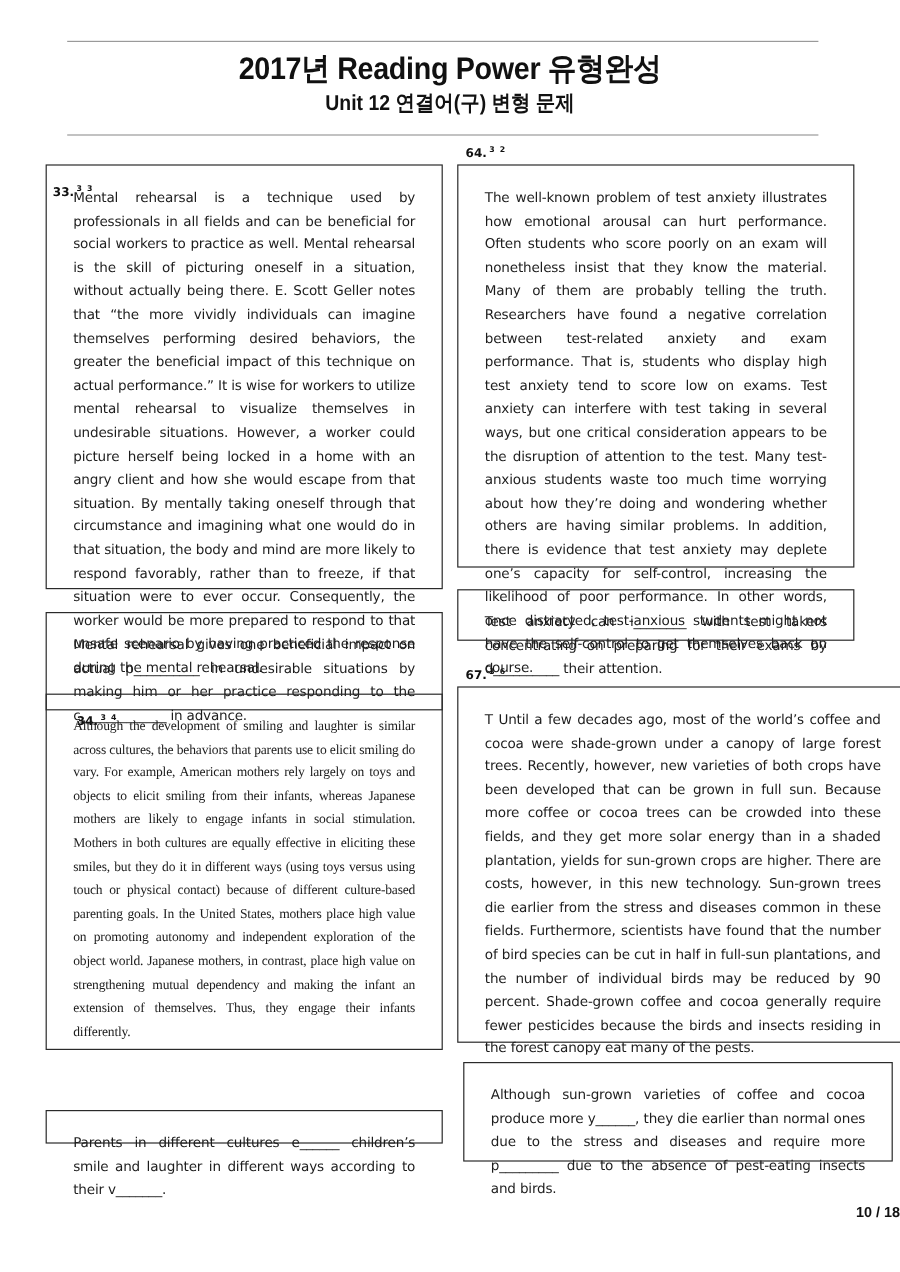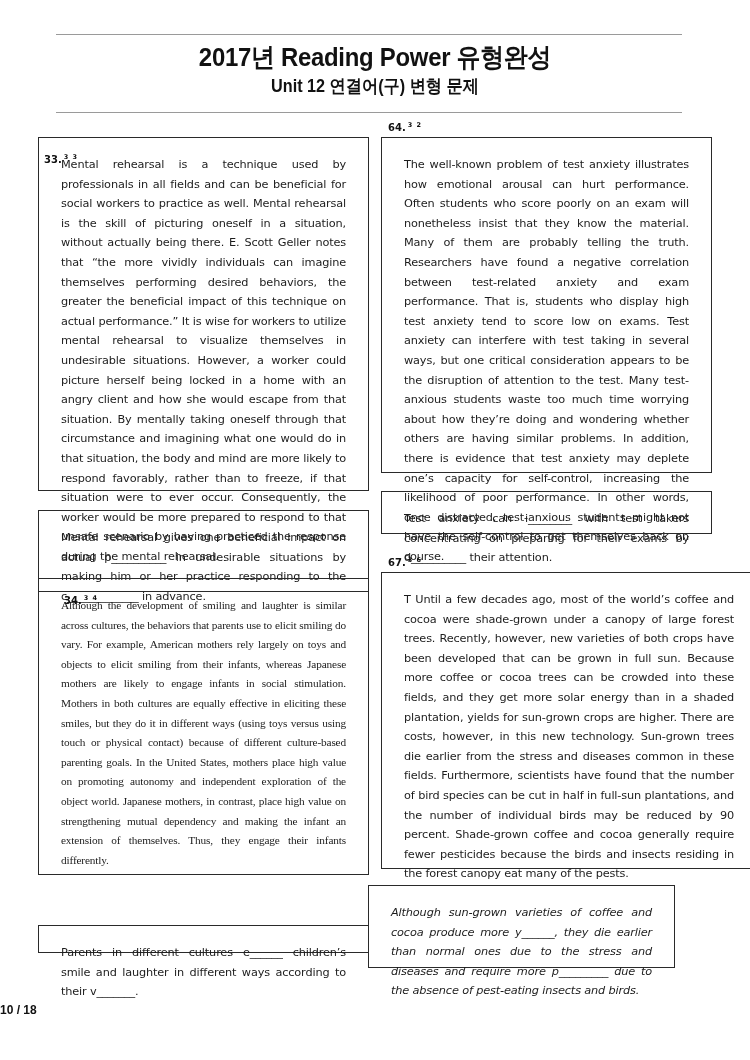--- a/index.html
+++ b/index.html
@@ -10,21 +10,21 @@
   .rule.bottom { top: 112px; }
   .title { position: absolute; left: 0; width: 750px; text-align: center; font-family: "Liberation Sans", sans-serif; font-weight: bold; color: #111; }
   .title.main { top: 40px; font-size: 26px; letter-spacing: -0.3px; transform: scaleX(0.92); }
   .title.sub { top: 74px; font-size: 18px; transform: scaleX(0.9); }
   .qlabel { position: absolute; font-size: 10px; font-weight: bold; color: #111; font-family: "DejaVu Sans", sans-serif; }
   .qlabel sup { font-size: 6.5px; font-weight: bold; vertical-align: 4px; margin-left: 2px; letter-spacing: 1px; }
   .box { position: absolute; border: 1.3px solid #2a2a2a; box-sizing: border-box; padding: 1px 6px 2px 6px;
          font-size: 11.3px; line-height: 19.6px; text-align: justify; color: #1c1c1c; letter-spacing: -0.15px;
          font-family: "DejaVu Sans", sans-serif; }
   .box p { margin: 16px; text-align: justify; }
-  .pagenum { position: absolute; top: 1003px; left: 0; width: 750px; text-align: left; font-size: 12px; font-weight: bold; color: #111; font-family: "Liberation Sans", sans-serif; }
+  .pagenum { position: absolute; top: 1003px; left: 0; width: 750px; text-align: right; font-size: 12px; font-weight: bold; color: #111; font-family: "Liberation Sans", sans-serif; }
 </style>
 </head>
 <body>
 
 <div class="rule top"></div>
 <div class="title main">2017년 Reading Power 유형완성</div>
 <div class="title sub">Unit 12 연결어(구) 변형 문제</div>
 <div class="rule bottom"></div>
 
 <div class="qlabel" style="left:44px; top:121px;margin-top:32px;">
@@ -56,17 +56,17 @@
 <div class="box" style="left:381px; top:491px; width:331px; height:43px;">
   <p>Test anxiety can i________ with test takers concentrating on preparing for their exams by d__________ their attention.</p>
 </div>
 
 <div class="qlabel" style="left:388px; top:556px;">
   <span>67.</span><sup>3 6</sup>
 </div>
 <div class="box" style="left:381px; top:572px; width:376px; height:297px;">
   <p>T Until a few decades ago, most of the world’s coffee and cocoa were shade-grown under a canopy of large forest trees. Recently, however, new varieties of both crops have been developed that can be grown in full sun. Because more coffee or cocoa trees can be crowded into these fields, and they get more solar energy than in a shaded plantation, yields for sun-grown crops are higher. There are costs, however, in this new technology. Sun-grown trees die earlier from the stress and diseases common in these fields. Furthermore, scientists have found that the number of bird species can be cut in half in full-sun plantations, and the number of individual birds may be reduced by 90 percent. Shade-grown coffee and cocoa generally require fewer pesticides because the birds and insects residing in the forest canopy eat many of the pests.</p>
 </div>
-<div class="box" style="left:368px; top:885px; width:307px; height:83px;font-style:italic;">
+<div class="box" style="left:386px; top:885px; width:358px; height:83px;">
   <p>Although sun-grown varieties of coffee and cocoa produce more y______, they die earlier than normal ones due to the stress and diseases and require more p_________ due to the absence of pest-eating insects and birds.</p>
 </div>
 
 <div class="pagenum">10 / 18</div>
 
 </body></html>

